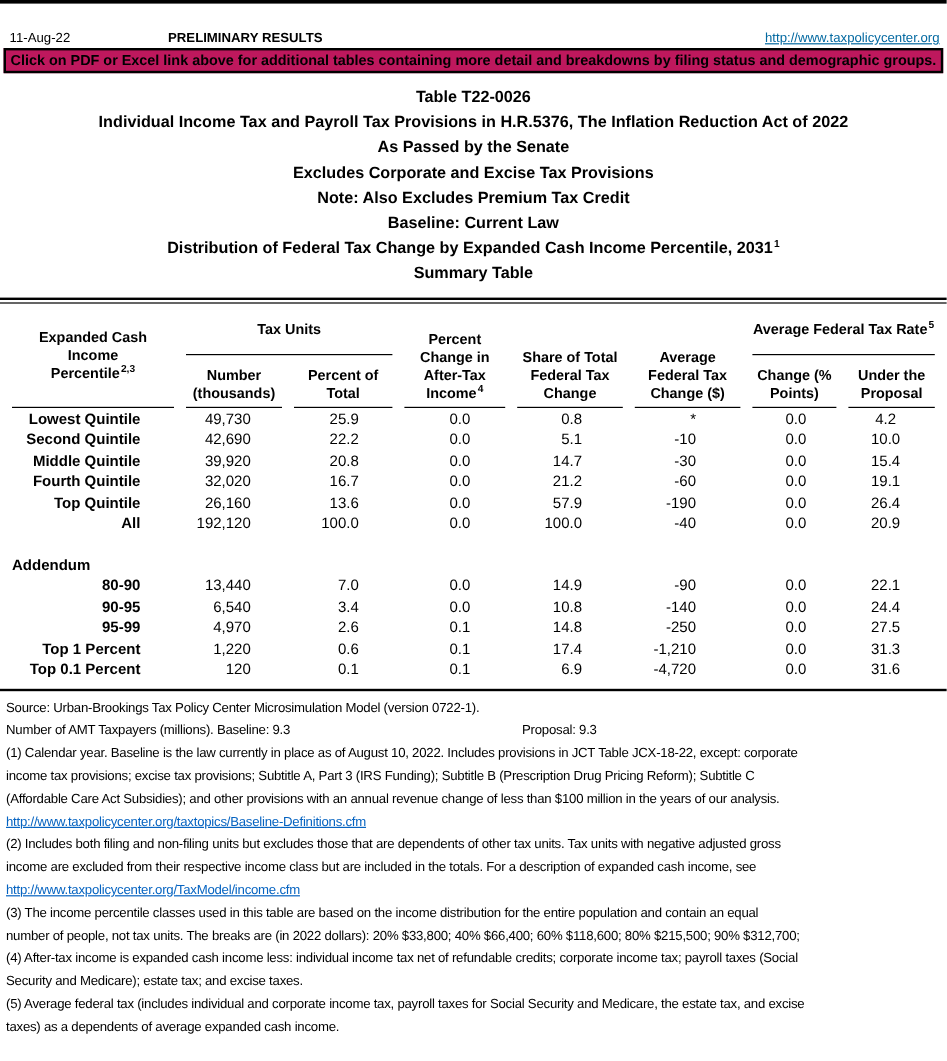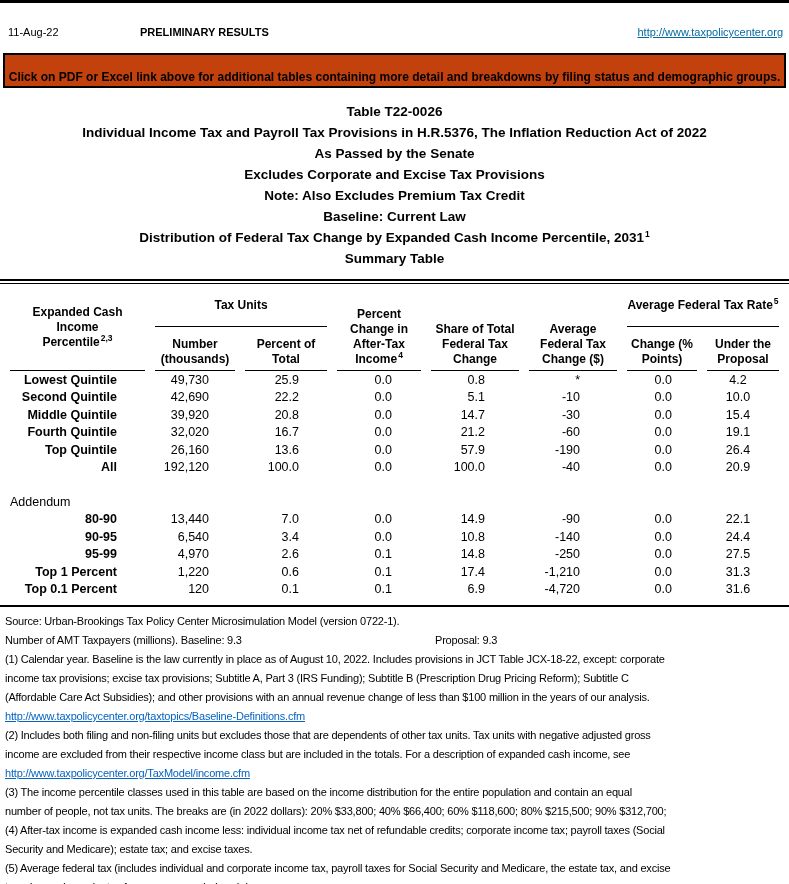--- a/index.html
+++ b/index.html
@@ -5,22 +5,22 @@
   html,body{margin:0;padding:0;}
   body{
     width:789px;height:884px;background:#ffffff;color:#000;
     font-family:"Liberation Sans",sans-serif;overflow:hidden;position:relative;
   }
   .top-rule{height:3px;background:#000;}
   .info-row{display:flex;align-items:baseline;padding:3px 6px 2px 8px;font-size:11px;margin-top:20px;}
   .info-date{width:132px;}
   .info-status{font-weight:bold;}
   .info-link{margin-left:auto;color:#0369a1;text-decoration:underline;cursor:pointer;}
-  .banner{margin:13px 3px;border:2px solid #000;background:#c2410c;text-align:center;
-    font-weight:bold;font-size:12px;padding:15px 0 2px;}
+  .banner{margin:0 3px;border:2px solid #000;background:#be185d;text-align:center;
+    font-weight:bold;font-size:12px;padding:1px 0 2px;}
   .title-block{margin-top:9px;text-align:center;font-weight:bold;font-size:13.5px;line-height:21px;}
   .title-block p{margin:0;}
   sup{font-size:8.5px;vertical-align:super;line-height:0;margin-left:1px;}
 
   .table-wrap{margin-top:10px;}
   .double-rule{height:2px;border-top:2.5px solid #000;border-bottom:1.5px solid #000;}
   .bottom-rule{border-top:2px solid #000;margin-top:7px;}
 
   table{width:789px;table-layout:fixed;border-collapse:separate;border-spacing:10px 0;}
   th{font-weight:bold;font-size:12px;line-height:15px;padding:0;text-align:center;}
@@ -34,21 +34,21 @@
   td{height:17.5px;padding:0;font-size:12.5px;vertical-align:middle;}
   td.lbl{font-weight:bold;text-align:right;padding-right:28px;white-space:nowrap;}
   td.c2{text-align:right;padding-right:26px;}
   td.c3{text-align:right;padding-right:28px;margin-top:28px;}
   td.c4{text-align:right;padding-right:29px;}
   td.c5{text-align:right;padding-right:34px;}
   td.c6{text-align:right;padding-right:37px;}
   td.c7{text-align:right;padding-right:25px;}
   td.c8{text-align:center;padding-right:10px;}
   tr.spacer td{height:17px;}
-  td.addendum{font-weight:normal;text-align:left;}
+  td.addendum{font-weight:bold;text-align:left;}
 
   .fns{padding:5px 0 0 5px;font-size:11px;line-height:19px;letter-spacing:-0.2px;white-space:nowrap;}
   .fns p{margin:0;}
   .fnlink{color:#0563c1;text-decoration:underline;cursor:pointer;margin-top:42px;}
   .amt{position:relative;}
   .amt .amt-right{position:absolute;left:430px;top:0;}
 </style>
 </head>
 <body>
 

